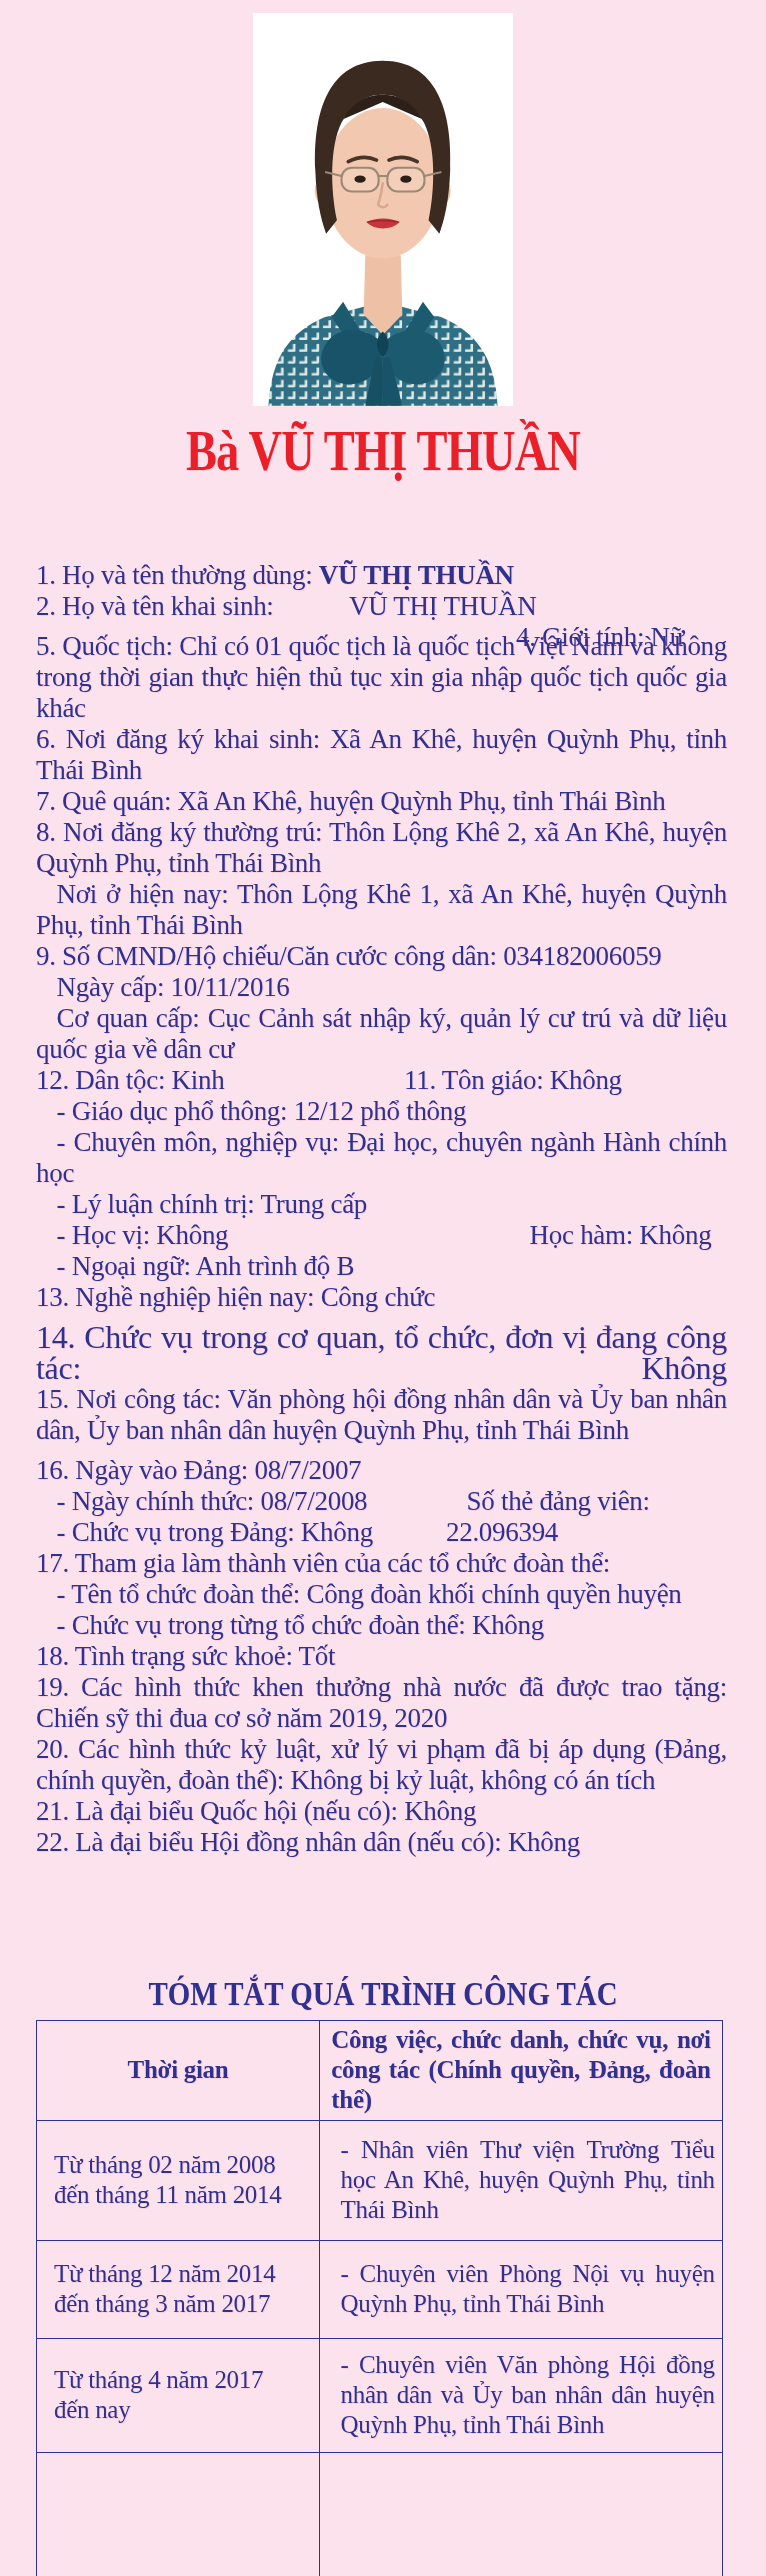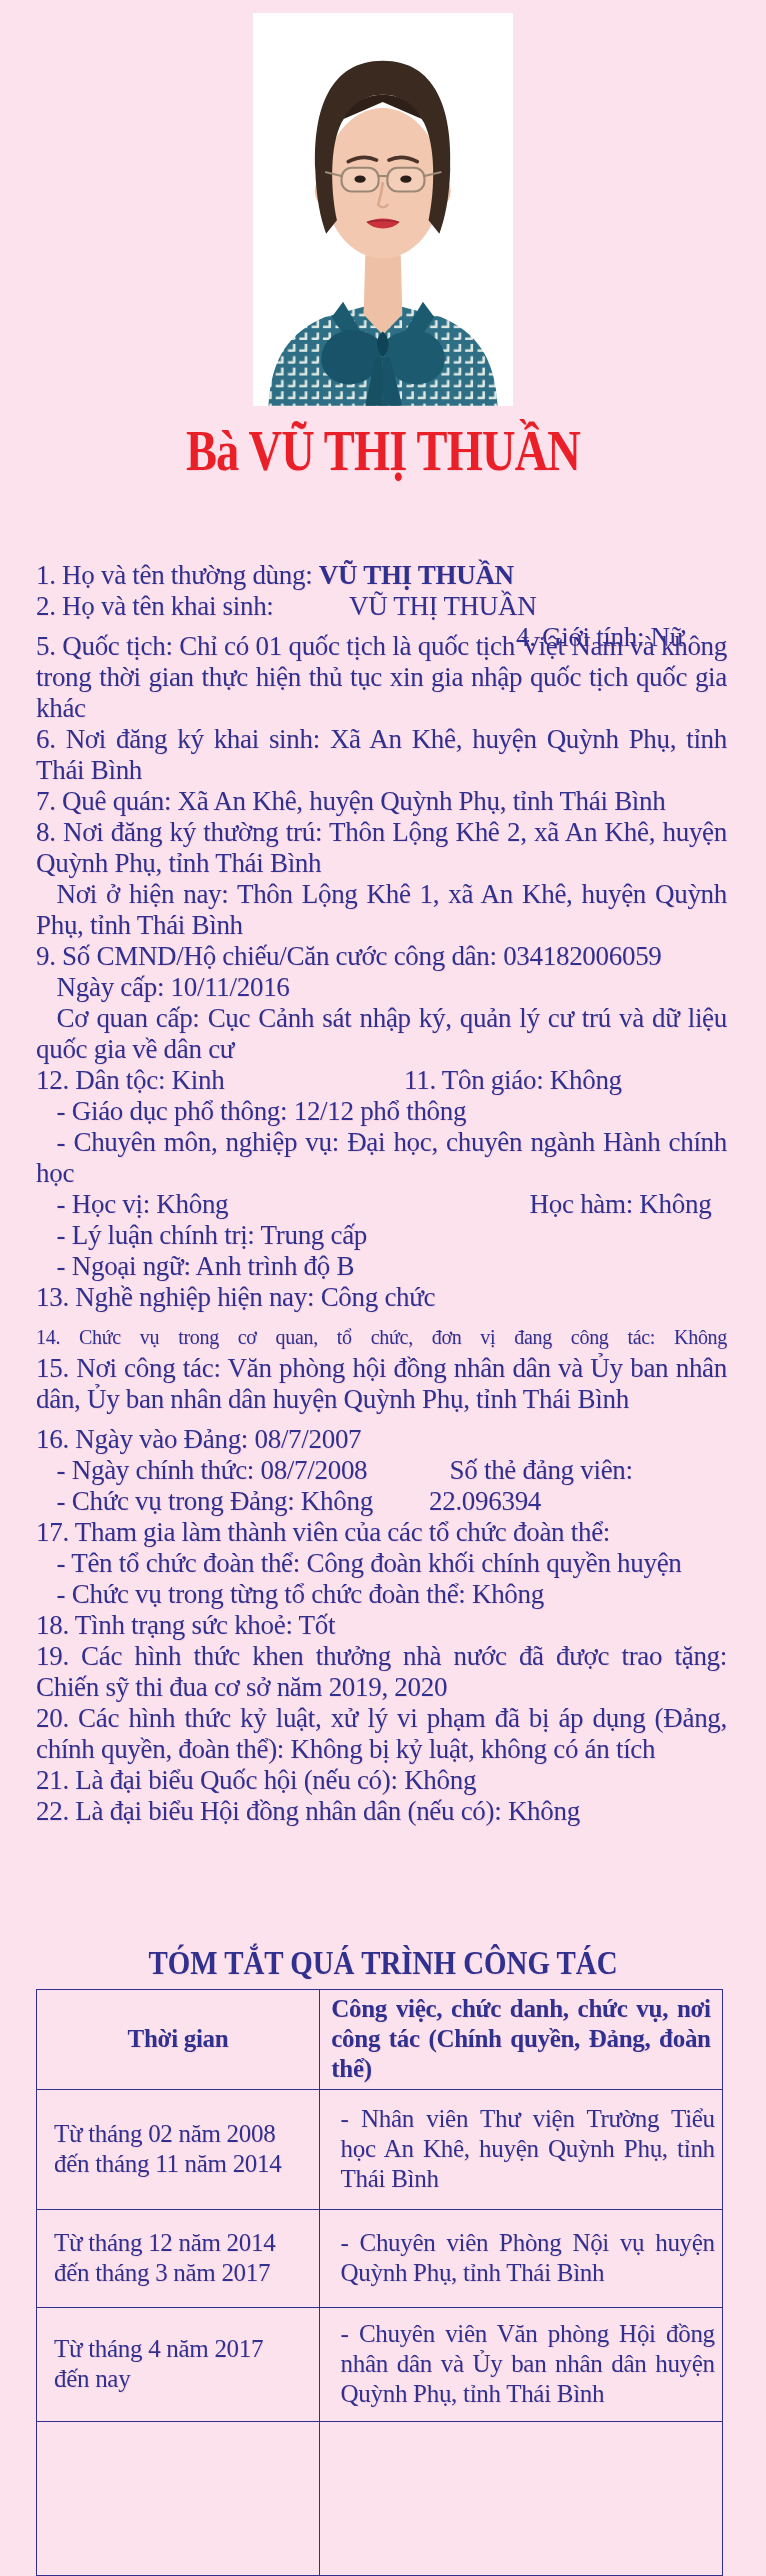--- a/index.html
+++ b/index.html
@@ -26,21 +26,21 @@
   
   .body-lines{
     margin:76px 39px 0 36px; font-size:27px; line-height:31px; letter-spacing:-0.3px;
     text-shadow:1px 1px 0 rgba(243,178,203,.38);
   }
   .line{position:relative;}
   .line.gap{margin-top:8.8px;}
   .line.indent{text-indent:20.6px;}
   .line.justify{text-align:justify;}
   .line.fj{text-align:justify;text-align-last:justify;}
-  .line.tight{font-size:20px;}
+  .line.tight{font-size:32px;}
   .line b{font-weight:bold;}
   .line .c2{position:absolute;top:0;}
   
   .table-title{
     margin-top:117px; text-align:center; font-weight:bold; font-size:34px; line-height:1.1;
     transform:scaleX(.85); transform-origin:50% 50%;
     text-shadow:1px 1px 0 rgba(243,178,203,.38);
   }
   table.career{
     margin:8.2px 0 0 36px; width:687px; border-collapse:collapse; table-layout:fixed;
@@ -129,28 +129,28 @@
       <div class="line justify"><span>6. Nơi đăng ký khai sinh: Xã An Khê, huyện Quỳnh Phụ, tỉnh Thái Bình</span></div>
       <div class="line"><span>7. Quê quán: Xã An Khê, huyện Quỳnh Phụ, tỉnh Thái Bình</span></div>
       <div class="line justify"><span>8. Nơi đăng ký thường trú: Thôn Lộng Khê 2, xã An Khê, huyện Quỳnh Phụ, tỉnh Thái Bình</span></div>
       <div class="line indent justify"><span>Nơi ở hiện nay: Thôn Lộng Khê 1, xã An Khê, huyện Quỳnh Phụ, tỉnh Thái Bình</span></div>
       <div class="line"><span>9. Số CMND/Hộ chiếu/Căn cước công dân: 034182006059</span></div>
       <div class="line indent"><span>Ngày cấp: 10/11/2016</span></div>
       <div class="line indent justify"><span>Cơ quan cấp: Cục Cảnh sát nhập ký, quản lý cư trú và dữ liệu quốc gia về dân cư</span></div>
       <div class="line"><span>12. Dân tộc: Kinh</span><span class="c2" style="left: 368px;">11. Tôn giáo: Không</span></div>
       <div class="line indent"><span>- Giáo dục phổ thông: 12/12 phổ thông</span></div>
       <div class="line indent justify"><span>- Chuyên môn, nghiệp vụ: Đại học, chuyên ngành Hành chính học</span></div>
+      <div class="line indent"><span>- Lý luận chính trị: Trung cấp</span></div>
       <div class="line indent"><span>- Học vị: Không</span><span class="c2" style="left: 473px;">Học hàm: Không</span></div>
-      <div class="line indent"><span>- Lý luận chính trị: Trung cấp</span></div>
       <div class="line indent"><span>- Ngoại ngữ: Anh trình độ B</span></div>
       <div class="line"><span>13. Nghề nghiệp hiện nay: Công chức</span></div>
       <div class="line gap fj tight"><span>14. Chức vụ trong cơ quan, tổ chức, đơn vị đang công tác: Không</span></div>
       <div class="line justify"><span>15. Nơi công tác: Văn phòng hội đồng nhân dân và Ủy ban nhân dân, Ủy ban nhân dân huyện Quỳnh Phụ, tỉnh Thái Bình</span></div>
       <div class="line gap"><span>16. Ngày vào Đảng: 08/7/2007</span></div>
-      <div class="line indent"><span>- Ngày chính thức: 08/7/2008</span><span class="c2" style="left: 393px;">Số thẻ đảng viên: 22.096394</span></div>
+      <div class="line indent"><span>- Ngày chính thức: 08/7/2008</span><span class="c2" style="left: 410px;">Số thẻ đảng viên: 22.096394</span></div>
       <div class="line indent"><span>- Chức vụ trong Đảng: Không</span></div>
       <div class="line"><span>17. Tham gia làm thành viên của các tổ chức đoàn thể:</span></div>
       <div class="line indent"><span>- Tên tổ chức đoàn thể: Công đoàn khối chính quyền huyện</span></div>
       <div class="line indent"><span>- Chức vụ trong từng tổ chức đoàn thể: Không</span></div>
       <div class="line"><span>18. Tình trạng sức khoẻ: Tốt</span></div>
       <div class="line justify"><span>19. Các hình thức khen thưởng nhà nước đã được trao tặng: Chiến sỹ thi đua cơ sở năm 2019, 2020</span></div>
       <div class="line justify"><span>20. Các hình thức kỷ luật, xử lý vi phạm đã bị áp dụng (Đảng, chính quyền, đoàn thể): Không bị kỷ luật, không có án tích</span></div>
       <div class="line"><span>21. Là đại biểu Quốc hội (nếu có): Không</span></div>
       <div class="line"><span>22. Là đại biểu Hội đồng nhân dân (nếu có): Không</span></div>
     </div>

